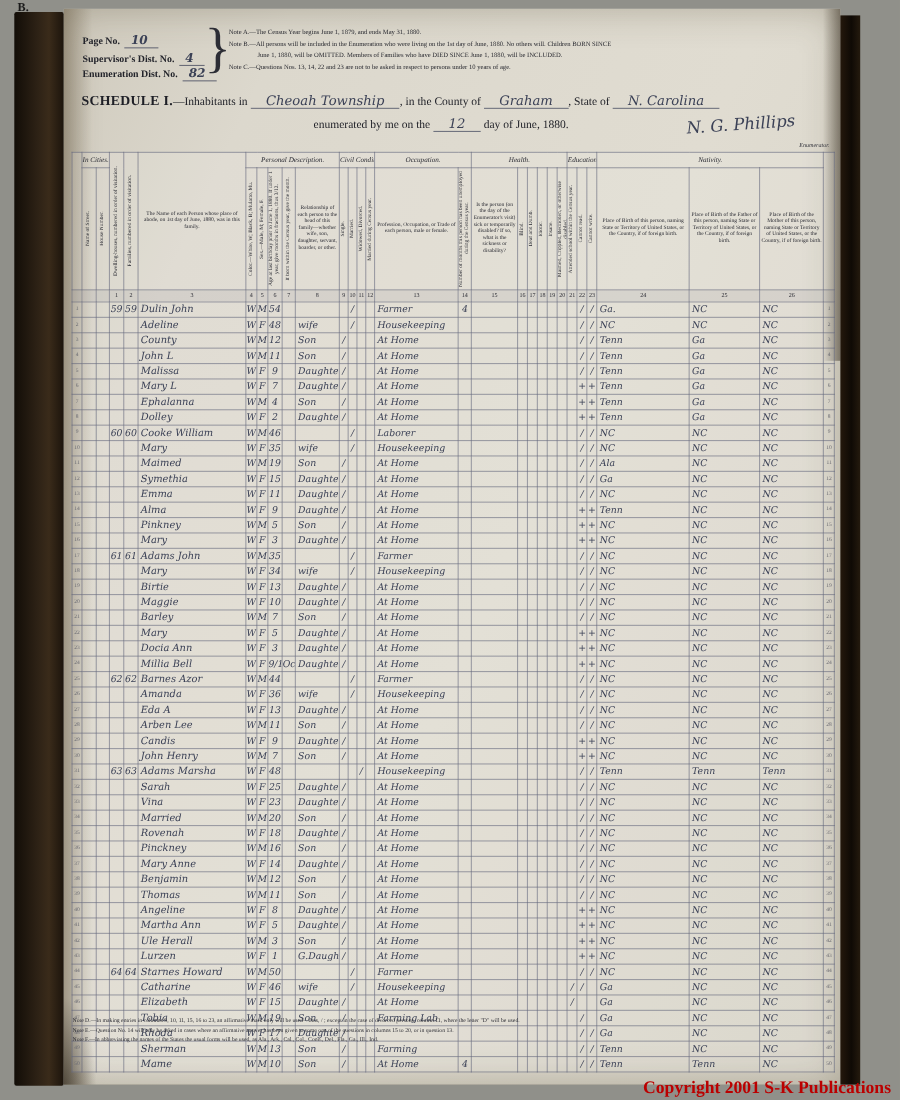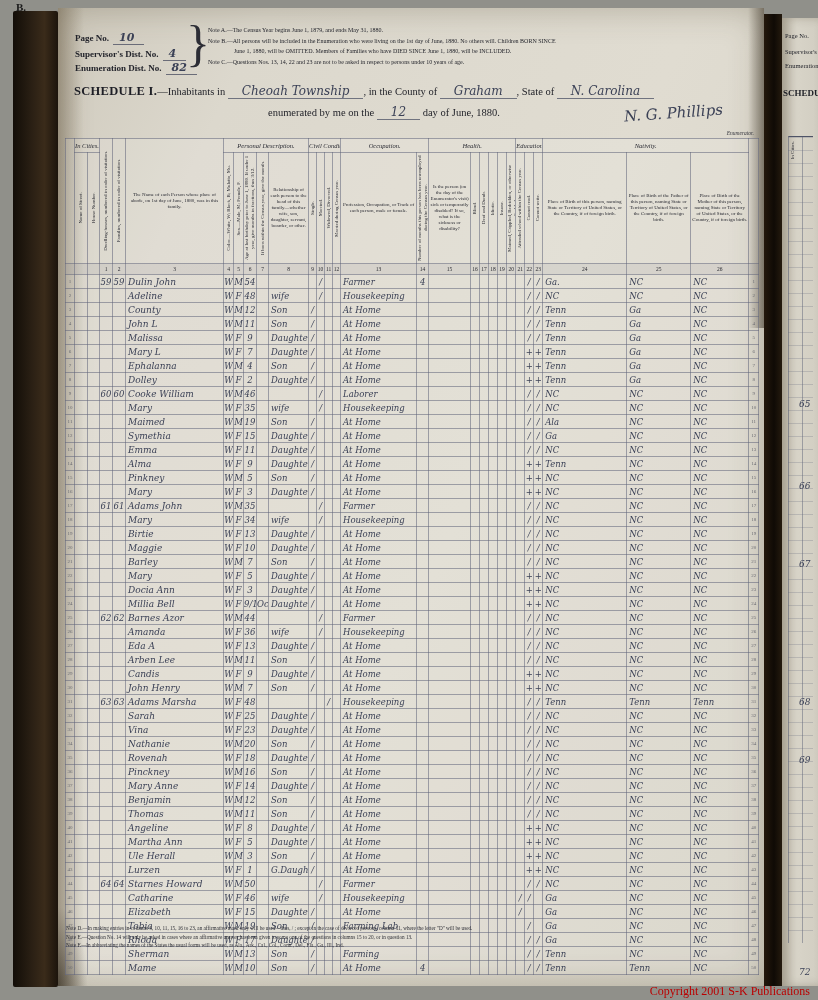--- a/index.html
+++ b/index.html
@@ -35,21 +35,21 @@
   .brace{position:absolute;left:128px;top:10px;font-size:50px;font-weight:100;color:#2c2d35;line-height:1;}
   .notes{position:absolute;left:150px;top:17px;width:470px;font-size:6px;line-height:1.75;color:#26272e;}
   .notes div{white-space:nowrap;}
   .notes .ind{padding-left:26px;}
 
   
   .sched-line{position:absolute;left:16px;top:76px;width:680px;font-size:10.5px;color:#1e1f26;white-space:nowrap;}
   .sched-title{font-weight:bold;font-size:12.5px;letter-spacing:.3px;}
   .fill-hw{font-family:"DejaVu Serif",serif;font-style:italic;font-size:12px;color:#3b4156;
     border-bottom:1px solid #596;border-bottom-color:#70737f;padding:0 14px;margin-top:48px;}
-  .sched-line2{position:absolute;left:210px;top:97px;font-size:10.5px;color:#1e1f26;white-space:nowrap;}
+  .sched-line2{position:absolute;left:227px;top:97px;font-size:10.5px;color:#1e1f26;white-space:nowrap;}
   .signature{position:absolute;left:566px;top:96px;font-family:"DejaVu Serif",serif;font-style:italic;
     font-size:15px;color:#3b4156;transform:rotate(-4deg);white-space:nowrap;}
   .enumerator-lbl{position:absolute;right:10px;top:122px;font-size:5.5px;font-style:italic;color:#33343c;}
 
   
   .tbl-wrap{position:absolute;left:7px;top:130px;width:696px;}
   table.census{border-collapse:collapse;table-layout:fixed;width:693px;border:1.5px solid #4e5366;background:rgba(255,255,252,.12);}
   table.census th,table.census td{border:1px solid rgba(96,101,122,.55);padding:0;overflow:hidden;}
   table.census th{font-weight:normal;vertical-align:middle;text-align:center;color:#2a2b33;}
   tr.grprow th.grp{height:13px;font-style:italic;font-size:6.5px;white-space:nowrap;}
@@ -78,21 +78,21 @@
   .rp-sched{position:absolute;left:1px;top:70px;font-size:9px;font-weight:bold;color:#1e1f26;white-space:nowrap;}
   .rp-table{position:absolute;left:6px;top:118px;width:24px;height:806px;
     border-left:1px solid rgba(96,101,122,.6);border-top:1.5px solid #4e5366;
     background:repeating-linear-gradient(180deg,rgba(96,101,122,.25) 0 1px,transparent 1px 13px);}
   .rp-table .inner-line{position:absolute;left:13px;top:0;width:1px;height:100%;background:rgba(96,101,122,.5);}
   .rp-colhead{position:absolute;left:1px;top:4px;writing-mode:vertical-rl;transform:rotate(180deg);
     font-size:5px;color:#2a2b33;}
   .rp-entry{position:absolute;left:10px;font-size:9px;}
 
   
-  .copyright{position:absolute;right:8px;bottom:1px;font-size:12px;font-weight:normal;color:#bb0000;
+  .copyright{position:absolute;right:8px;bottom:1px;font-size:16px;font-weight:bold;color:#bb0000;
     font-family:"Liberation Serif",serif;white-space:nowrap;}
 </style>
 </head>
 <body>
 
 <div class="scan">
 
   <span class="corner-mark">B.</span>
 
   <div class="film-left"></div>
@@ -1361,21 +1361,21 @@
               <td class="hw">NC</td>
               <td class="hw">NC</td>
               <td class="lnum">33</td>
             </tr>
             <tr>
               <td class="lnum">34</td>
               <td class="hw"></td>
               <td class="hw"></td>
               <td class="hw ctr"></td>
               <td class="hw ctr"></td>
-              <td class="hw name">Nathanie</td>
+              <td class="hw name">Married</td>
               <td class="hw ctr">W</td>
               <td class="hw ctr">M</td>
               <td class="hw ctr">20</td>
               <td class="hw ctr"></td>
               <td class="hw">Son</td>
               <td class="hw ctr">/</td>
               <td class="hw ctr"></td>
               <td class="hw ctr"></td>
               <td class="hw ctr"></td>
               <td class="hw">At Home</td>
@@ -1912,33 +1912,15 @@
 
     <div class="footnotes">
       <div>Note D.—In making entries in columns 9, 10, 11, 15, 16 to 23, an affirmative mark only will be used—thus, / ; except in the case of divorced persons, column 11, where the letter "D" will be used.</div>
       <div>Note E.—Question No. 14 will only be asked in cases where an affirmative answer has been given to some one of the questions in columns 15 to 20, or in question 13.</div>
       <div>Note F.—In abbreviating the names of the States the usual forms will be used, as Ala., Ark., Cal., Col., Conn., Del., Fla., Ga., Ill., Ind.</div>
     </div>
   </div>
 
   <div class="spine"></div>
 
-  <div class="right-page">
-    <div class="rp-lbl" style="top:14px;">Page No.</div>
-    <div class="rp-lbl" style="top:30px;">Supervisor's D</div>
-    <div class="rp-lbl" style="top:44px;">Enumeration D</div>
-    <div class="rp-sched">SCHEDU</div>
-    <div class="rp-table">
-      <div class="inner-line"></div>
-      <div class="rp-colhead">In Cities.</div>
-      <div style="position:absolute;left:0;top:0;width:100%;height:100%;">
-          <div class="rp-entry hw" style="top: 262px;">65</div>
-          <div class="rp-entry hw" style="top: 344px;">66</div>
-          <div class="rp-entry hw" style="top: 422px;">67</div>
-          <div class="rp-entry hw" style="top: 560px;">68</div>
-          <div class="rp-entry hw" style="top: 618px;">69</div>
-          <div class="rp-entry hw" style="top: 830px;">72</div>
-        </div>
-    </div>
-  </div>
 
   <div class="copyright">Copyright 2001 S-K Publications</div>
 </div>
 
 </body></html>

